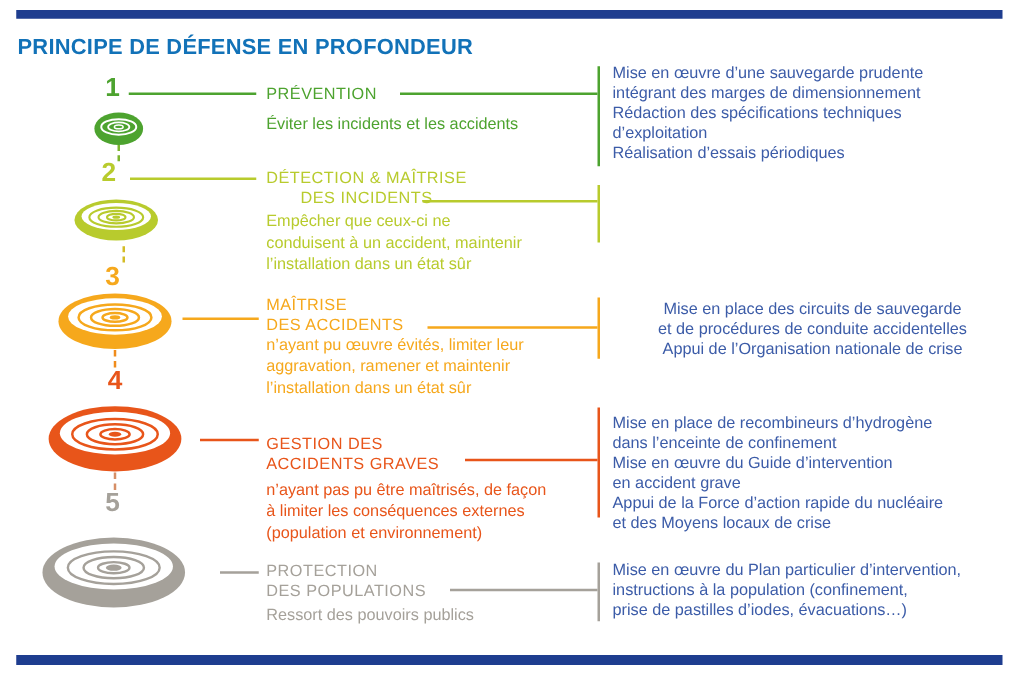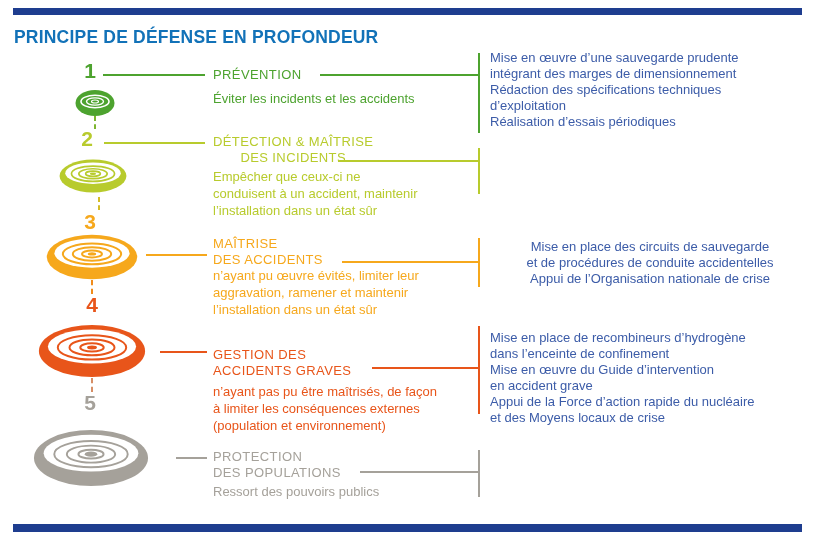--- a/index.html
+++ b/index.html
@@ -165,16 +165,19 @@
         <ellipse cx="60" cy="26" rx="13" ry="4.6" fill="none" stroke="currentColor" stroke-width="2"></ellipse>
         <ellipse cx="60" cy="26" rx="6.5" ry="2.6" fill="currentColor"></ellipse>
       </svg>
     </div>
     <div class="hline" style="left:176px; top:457px; width:31px;"></div>
     <div class="lv-title" style="top:449px;">PROTECTION
 DES POPULATIONS</div>
     <div class="hline" style="left:360px; top:471px; width:118px;"></div>
     <div class="lv-sub" style="top:483px;">Ressort des pouvoirs publics</div>
     <div class="vline" style="left:478px; top:450px; height:47px;"></div>
+    <div class="desc" style="top:448px;">Mise en œuvre du Plan particulier d’intervention,
+instructions à la population (confinement,
+prise de pastilles d’iodes, évacuations…)</div>
   </div>
 
   <div class="bar bottom"></div>
 </div>
 
 </body></html>

